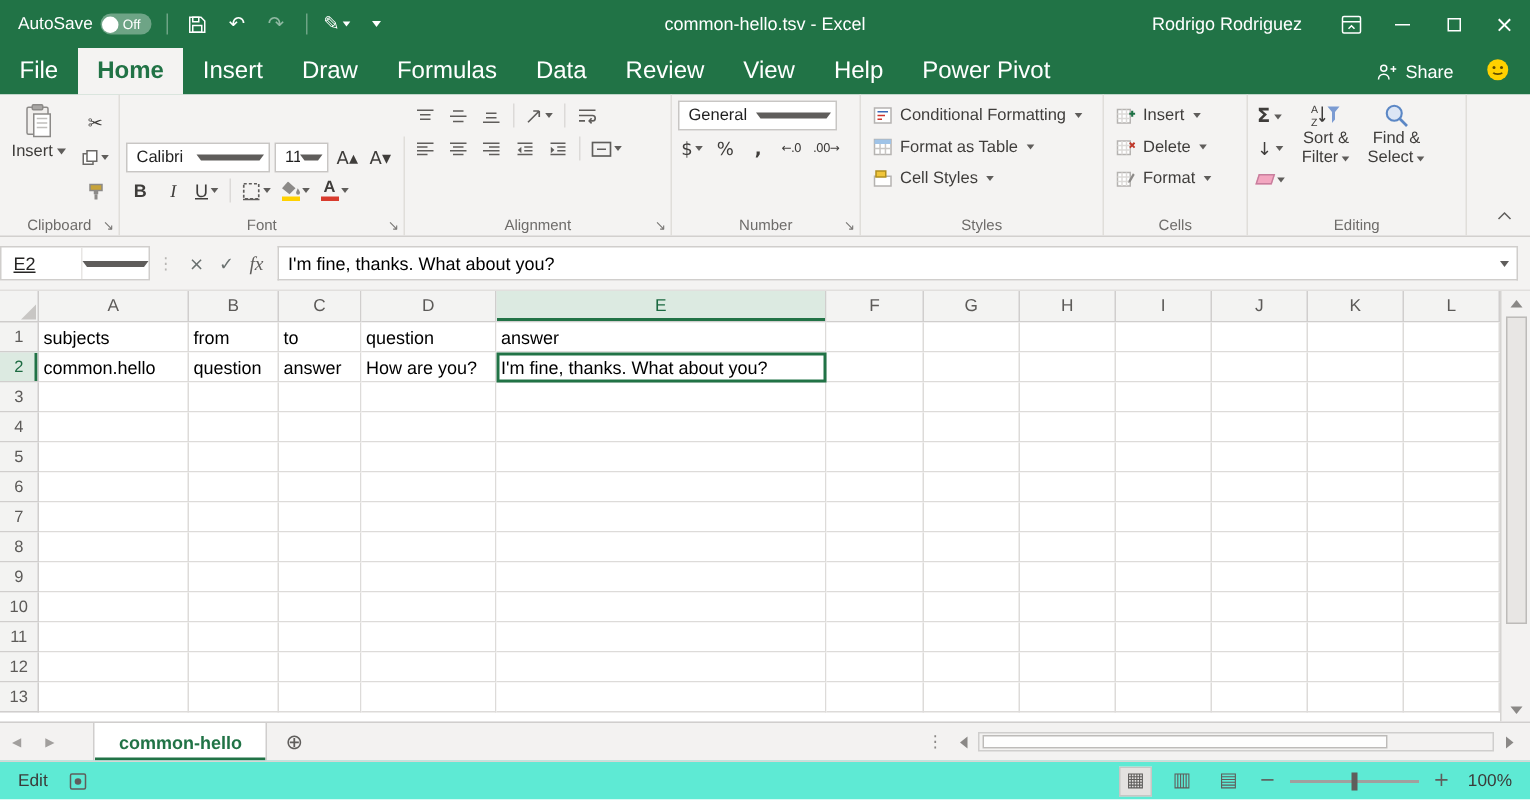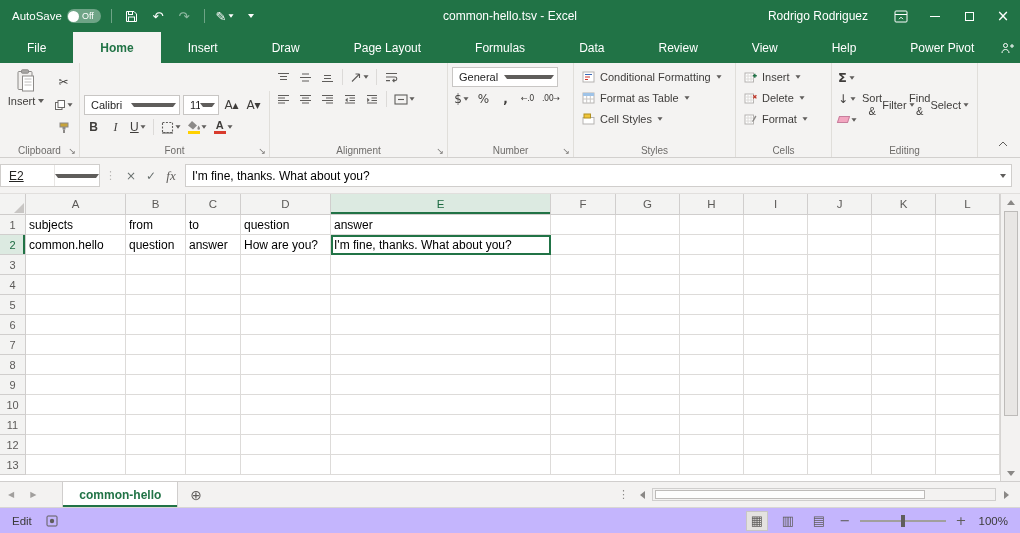--- a/index.html
+++ b/index.html
@@ -24,21 +24,21 @@
   .winbtn{width:34px;height:32px;display:flex;align-items:center;justify-content:center;}
   .minbar{width:10px;height:1px;background:#fff;display:block;}
   .maxbox{width:9px;height:9px;border:1px solid #fff;display:block;}
   .closex{font-family:"DejaVu Sans",sans-serif;font-size:15px;color:#fff;}
   .caret{width:0;height:0;border-left:3.5px solid transparent;border-right:3.5px solid transparent;border-top:4px solid #5f5d5b;display:inline-block;flex:none;}
   .caret.w{border-top-color:#fff;}
   .caret-sm{transform:scale(.85);}
 
   
   .tabrow{height:31px;background:#217346;display:flex;align-items:stretch;color:#fff;flex:none;}
-  .tab{padding:0 27px;display:flex;align-items:center;font-size:12px;white-space:nowrap;}
+  .tab{padding:0 13px;display:flex;align-items:center;font-size:16px;white-space:nowrap;}
   .tab.active{background:#f4f3f2;color:#217346;font-weight:700;}
   .tab-right{margin-left:auto;display:flex;align-items:center;gap:22px;padding-right:14px;}
   .tellme,.share{display:flex;align-items:center;gap:6px;font-size:12px;white-space:nowrap;}
 
   
   .ribbon{height:95px;background:#f4f3f2;border-bottom:1px solid #d2d0ce;display:flex;position:relative;flex:none;color:#3f3d3b;}
   .group{position:relative;border-right:1px solid #e0deda;padding:3px 4px 15px;flex:none;}
   .group-label{position:absolute;bottom:1px;left:0;right:0;text-align:center;font-size:10px;color:#6e6c6a;}
   .launcher{position:absolute;right:3px;bottom:1px;font-size:9px;color:#7a7876;line-height:1;font-family:"DejaVu Sans",sans-serif;}
   .g-clip{width:80px;display:flex;}
@@ -67,21 +67,21 @@
   .ita{font-style:italic;font-family:"Liberation Serif",serif;font-size:12px;}
   .und{text-decoration:underline;font-size:12px;}
   .swatch{display:flex;flex-direction:column;align-items:center;line-height:1;}
   .swatch .bar{width:12px;height:3px;margin-top:1px;}
   .srow{display:flex;align-items:center;gap:5px;height:21px;padding:0 4px;white-space:nowrap;font-size:11px;color:#3f3d3b;}
   .srow .lbl{overflow:hidden;}
   .ecol{display:flex;flex-direction:column;gap:2px;padding-top:2px;}
   .erow{display:flex;align-items:center;gap:2px;height:19px;padding:0 2px;}
   .sum{font-size:13px;font-weight:700;}
   .eraser{width:11px;height:7px;background:#f3a6c0;border:1px solid #c77f9d;transform:skewX(-18deg);display:inline-block;}
-  .bigbtn{width:44px;display:flex;flex-direction:row;align-items:center;font-size:11px;line-height:13px;padding-top:2px;color:#3f3d3b;text-align:center;}
+  .bigbtn{width:44px;display:flex;flex-direction:column;align-items:center;font-size:11px;line-height:13px;padding-top:2px;color:#3f3d3b;text-align:center;}
   .bigbtn .l2{display:flex;align-items:center;gap:2px;}
 
   
   .formula{height:36px;background:#f4f3f2;border-bottom:1px solid #e1dfdd;display:flex;align-items:center;padding:0 8px 0 0;flex:none;gap:0;}
   .namebox{width:100px;height:23px;background:#fff;border:1px solid #d0cecc;display:flex;align-items:center;padding-left:8px;margin-left:0;font-size:12px;}
   .namebox span{flex:1;text-decoration:underline;}
   .nb-caret{width:17px;height:100%;display:flex;align-items:center;justify-content:center;border-left:1px solid #e8e6e4;}
   .fdots{color:#b8b6b4;padding:0 5px;font-family:"DejaVu Sans",sans-serif;font-size:11px;}
   .fbtn{width:20px;height:22px;display:flex;align-items:center;justify-content:center;color:#69706f;font-family:"DejaVu Sans",sans-serif;font-size:12px;}
   .fx{font-family:"Liberation Serif",serif;font-style:italic;font-size:13px;color:#5f5d5b;}
@@ -116,21 +116,21 @@
   .stab{height:100%;background:#fff;border-left:1px solid #d0cecd;border-right:1px solid #d0cecd;display:flex;align-items:center;padding:0 16px;color:#217346;font-weight:700;font-size:12px;box-shadow:inset 0 -2px 0 #217346;margin-left:18px;}
   .addsheet{font-family:"DejaVu Sans",sans-serif;font-size:14px;color:#605e5c;margin-left:12px;}
   .sb-right{margin-left:auto;display:flex;align-items:center;gap:5px;padding-right:6px;}
   .sdots{font-family:"DejaVu Sans",sans-serif;color:#8a8886;font-size:11px;}
   .hscroll{display:flex;align-items:center;width:380px;gap:2px;}
   .harrow{width:16px;height:15px;display:flex;align-items:center;justify-content:center;}
   .htrack{flex:1;height:13px;background:#f3f2f1;border:1px solid #cfcecd;position:relative;}
   .hthumb{position:absolute;left:2px;top:1px;bottom:1px;width:79%;background:#fdfdfd;border:1px solid #bdbbb9;}
 
   
-  .statusbar{height:26px;background:#c4b5fd;border-top:1px solid #d8d6d4;display:flex;align-items:center;font-size:11.5px;color:#3b3a39;flex:none;}
+  .statusbar{height:26px;background:#5eead4;border-top:1px solid #d8d6d4;display:flex;align-items:center;font-size:11.5px;color:#3b3a39;flex:none;}
   .mode{padding-left:12px;}
   .macro{margin-left:14px;display:flex;align-items:center;}
   .sb-r{margin-left:auto;display:flex;align-items:center;gap:9px;padding-right:12px;}
   .vicon{width:22px;height:20px;display:flex;align-items:center;justify-content:center;font-family:"DejaVu Sans",sans-serif;font-size:13px;color:#5f5d5b;}
   .vicon.active{background:#e4e2e0;box-shadow:inset 0 0 0 1px #c8c6c4;}
   .zbtn{font-family:"DejaVu Sans",sans-serif;font-size:13px;color:#5f5d5b;width:12px;text-align:center;}
   .ztrack{width:86px;height:2px;background:#a19f9d;position:relative;}
   .zthumb{position:absolute;left:41px;top:-5px;width:4px;height:12px;background:#5f5d5b;}
   .zlabel{min-width:32px;text-align:right;}
 </style>
@@ -185,21 +185,20 @@
         </span>
       <span class="winbtn closex">×</span>
     </div>
   </div>
 
   <div class="tabrow">
     <div class="tab">File</div>
     <div class="tab active">Home</div>
     <div class="tab">Insert</div>
     <div class="tab">Draw</div>
-    <div class="tab">Page Layout</div>
     <div class="tab">Formulas</div>
     <div class="tab">Data</div>
     <div class="tab">Review</div>
     <div class="tab">View</div>
     <div class="tab">Help</div>
     <div class="tab">Power Pivot</div>
     <div class="tab-right">
       <span class="share">
         <svg width="13" height="12" viewBox="0 0 13 12">
             <circle cx="4.5" cy="3.5" r="2" fill="none" stroke="#fff"></circle>

